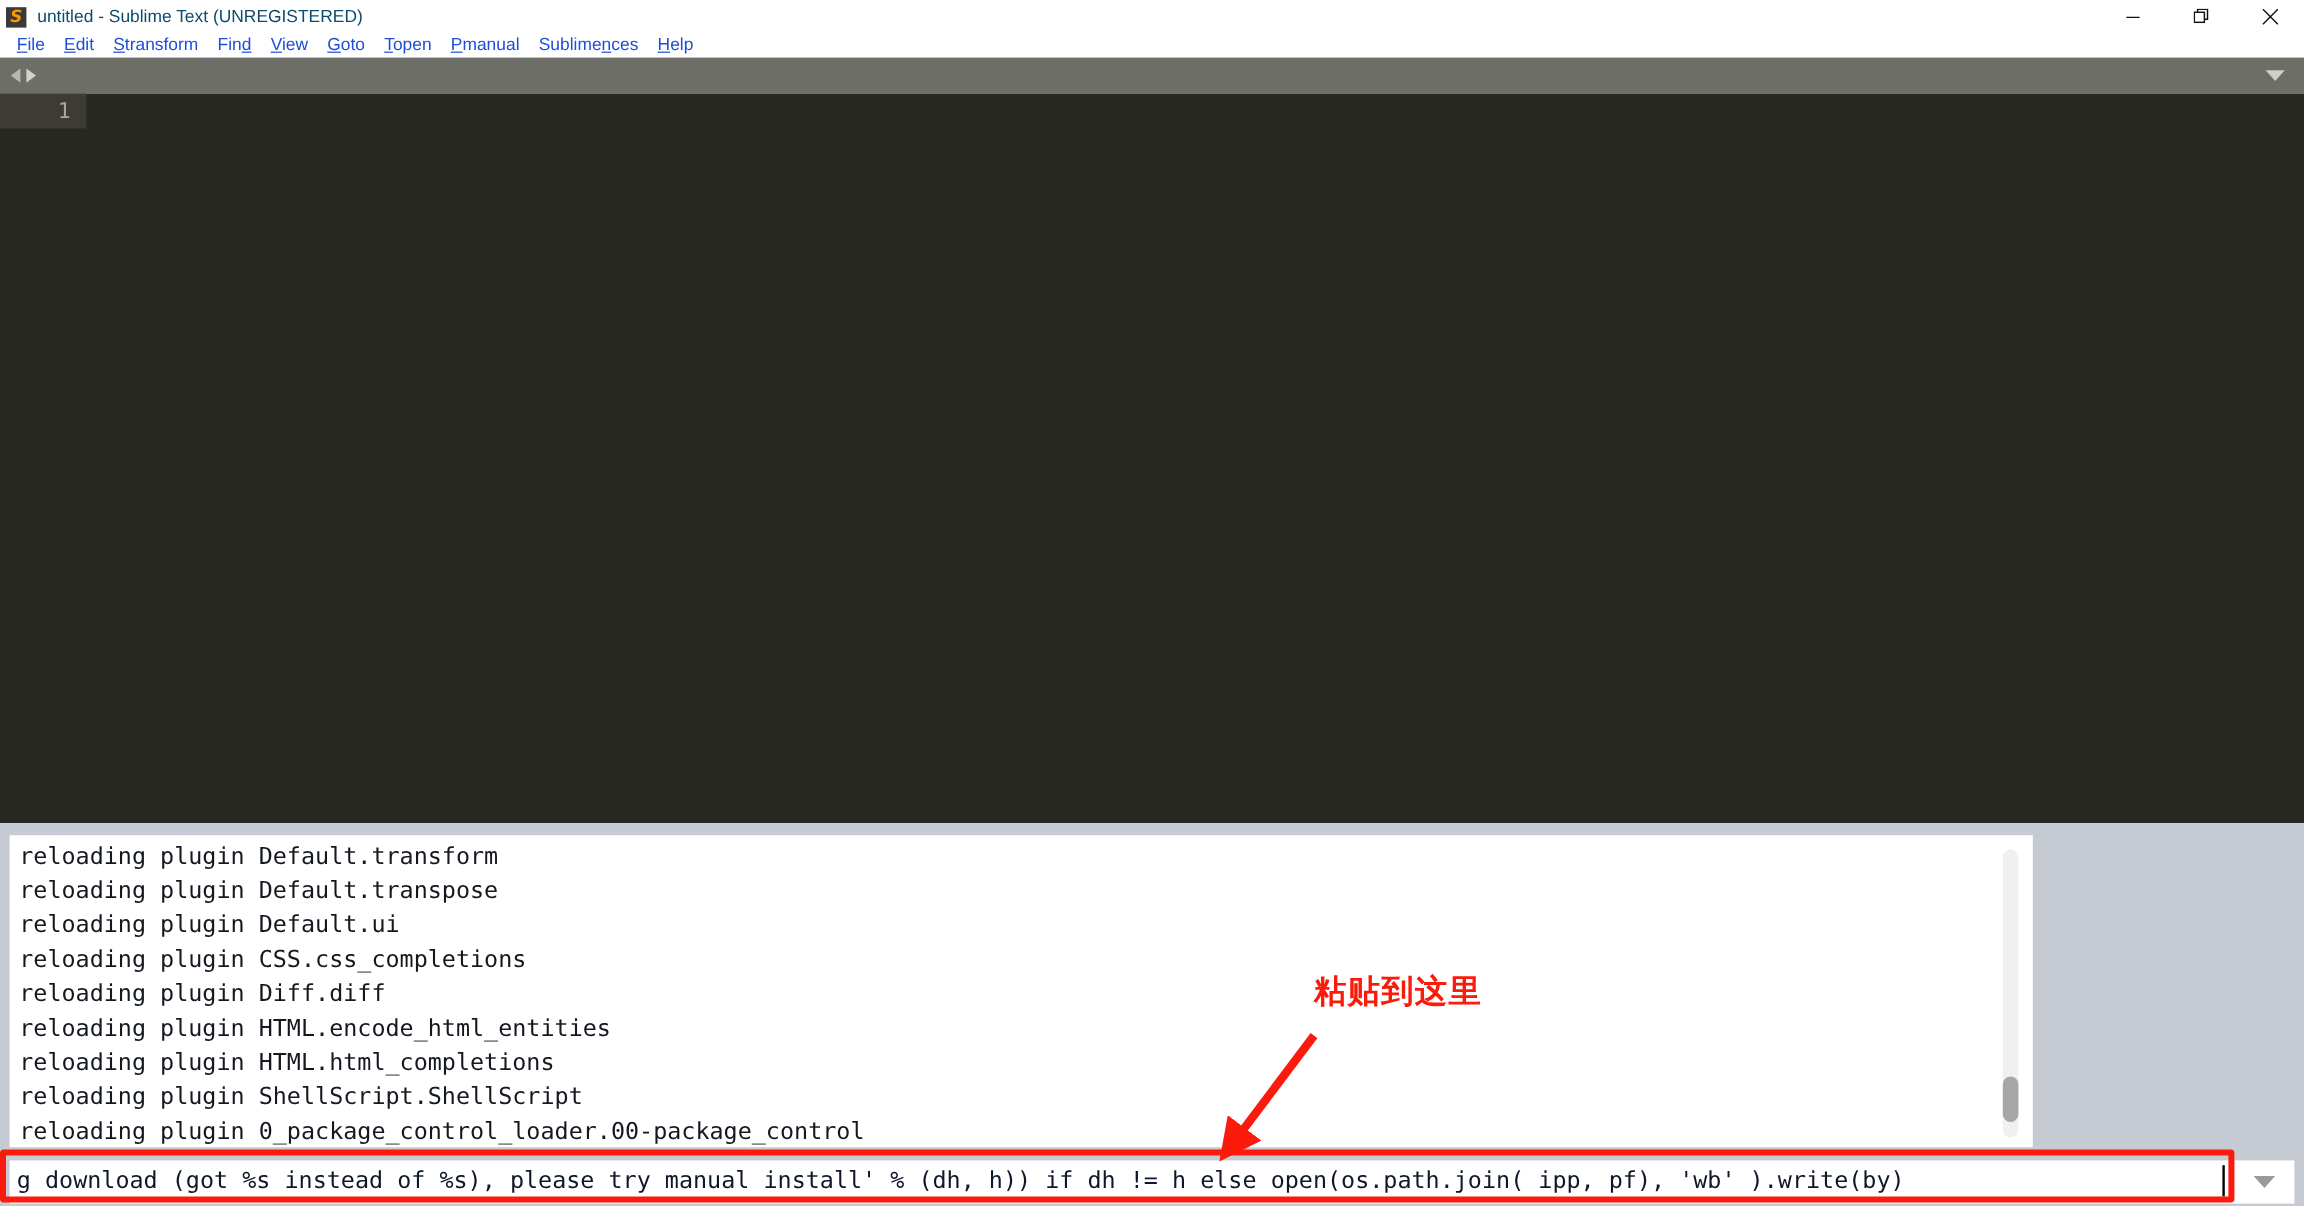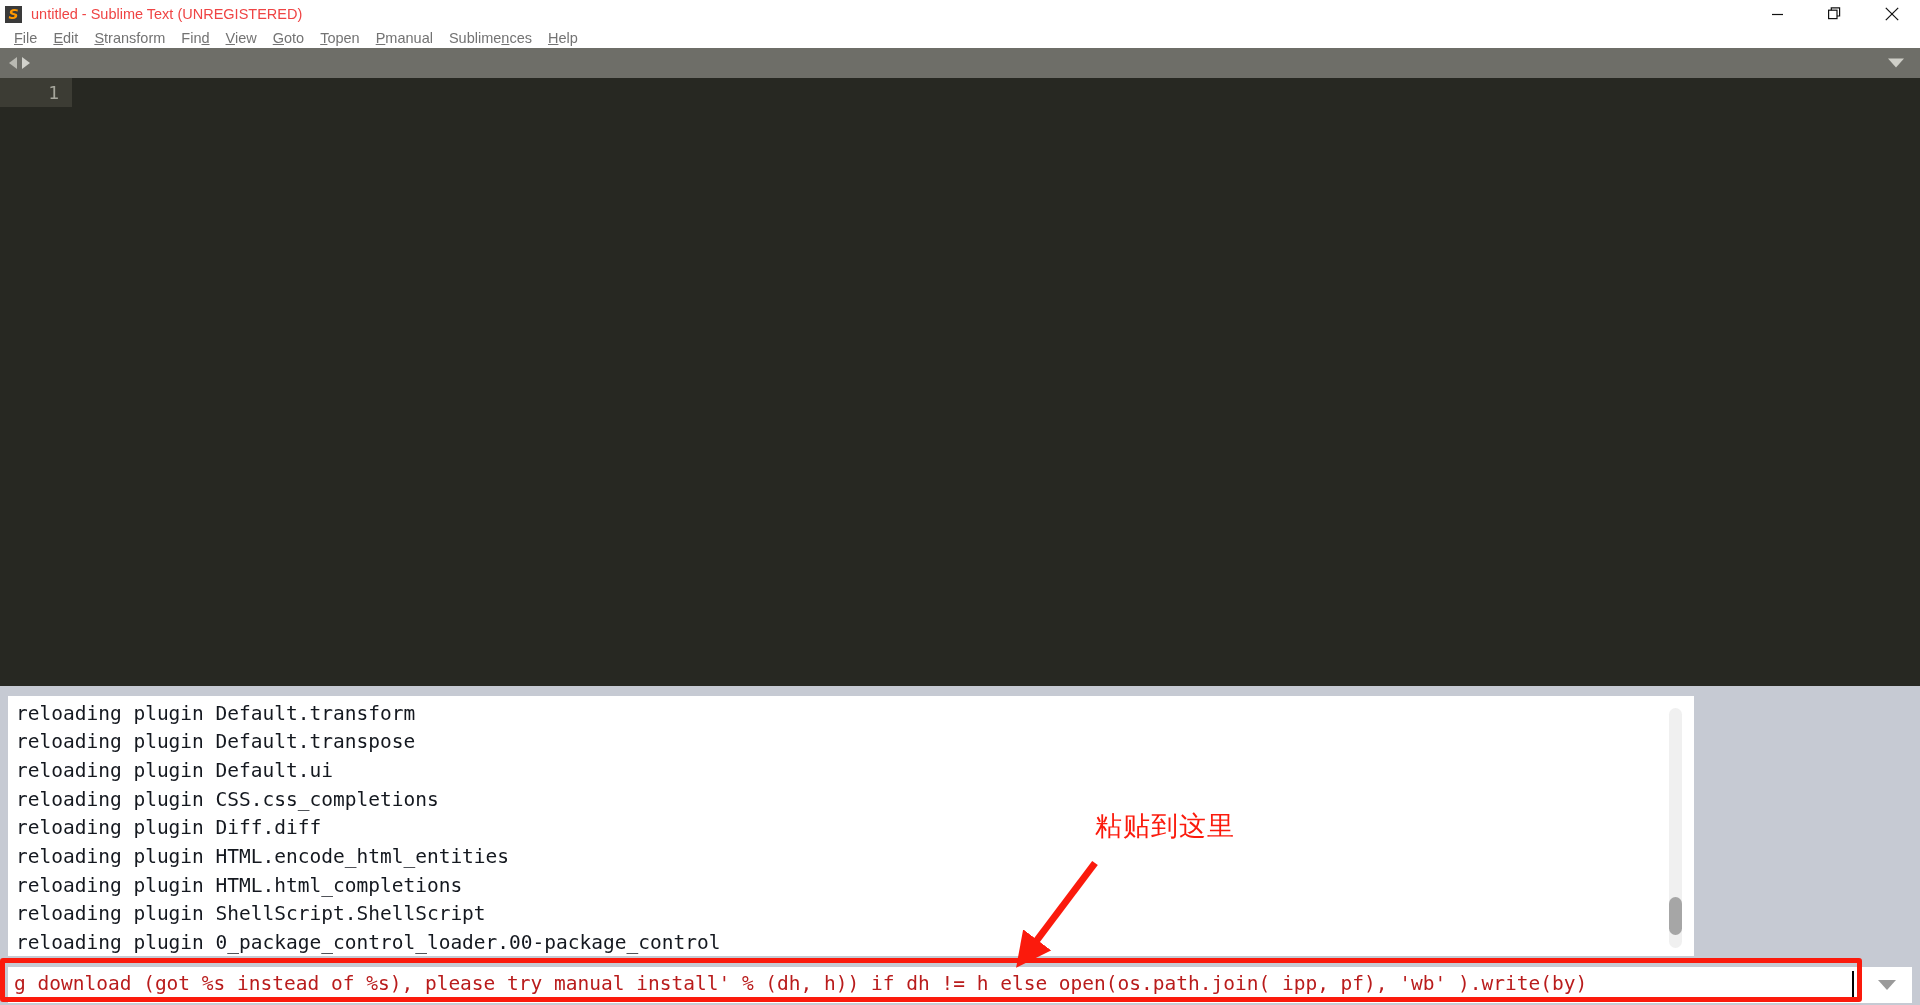--- a/index.html
+++ b/index.html
@@ -40,21 +40,21 @@
     font-family: "DejaVu Sans", sans-serif;
     font-weight: bold;
     font-size: 14px;
     font-style: italic;
     color: #ff9800;
     line-height: 18px;
   }
   #title-text {
     margin-left: 9px;
     font-size: 14.5px;
-    color: #ef4444;
+    color: #0c4a6e;
     white-space: nowrap;
   }
   #window-controls {
     position: absolute;
     right: 0; top: 0;
     height: 28px;
     display: flex;
   }
   .wbtn {
     width: 57px; height: 28px;
@@ -73,21 +73,21 @@
     left: 0; top: 28px;
     width: 1920px; height: 20px;
     background: #ffffff;
     display: flex;
     align-items: center;
     padding-left: 6px;
     box-sizing: border-box;
   }
   .menu-item {
     font-size: 14.5px;
-    color: #737373;
+    color: #1d4ed8;
     padding: 0 8px;
     white-space: nowrap;
     line-height: 20px;
   }
   .menu-item .u { text-decoration: underline; }
 
   
   #tabbar {
     position: absolute;
     left: 0; top: 48px;
@@ -199,21 +199,21 @@
     background: #ffffff;
     position: relative;
     overflow: hidden;
   }
   #console-input-text {
     position: absolute;
     left: 6px; top: 3px;
     font-family: "DejaVu Sans Mono", monospace;
     font-size: 19.5px;
     line-height: 28px;
-    color: #b91c1c;
+    color: #0f172a;
     white-space: pre;
   }
   #console-caret {
     position: absolute;
     right: 8px; top: 4px;
     width: 2px; height: 26px;
     background: #000000;
   }
   #console-input-dropdown {
     width: 50px;
@@ -237,21 +237,21 @@
     border: 5px solid #fb1a0c;
     border-radius: 3px;
     box-sizing: border-box;
     pointer-events: none;
   }
   #annotation-text {
     position: absolute;
     left: 1095px; top: 808px;
     font-family: "DejaVu Sans", sans-serif;
     font-size: 27px;
-    font-weight: normal;
+    font-weight: bold;
     color: #fb1a0c;
     white-space: nowrap;
     letter-spacing: 1px;
   }
   #annotation-arrow {
     position: absolute;
     left: 980px; top: 845px;
     width: 160px; height: 130px;
     pointer-events: none;
   }

